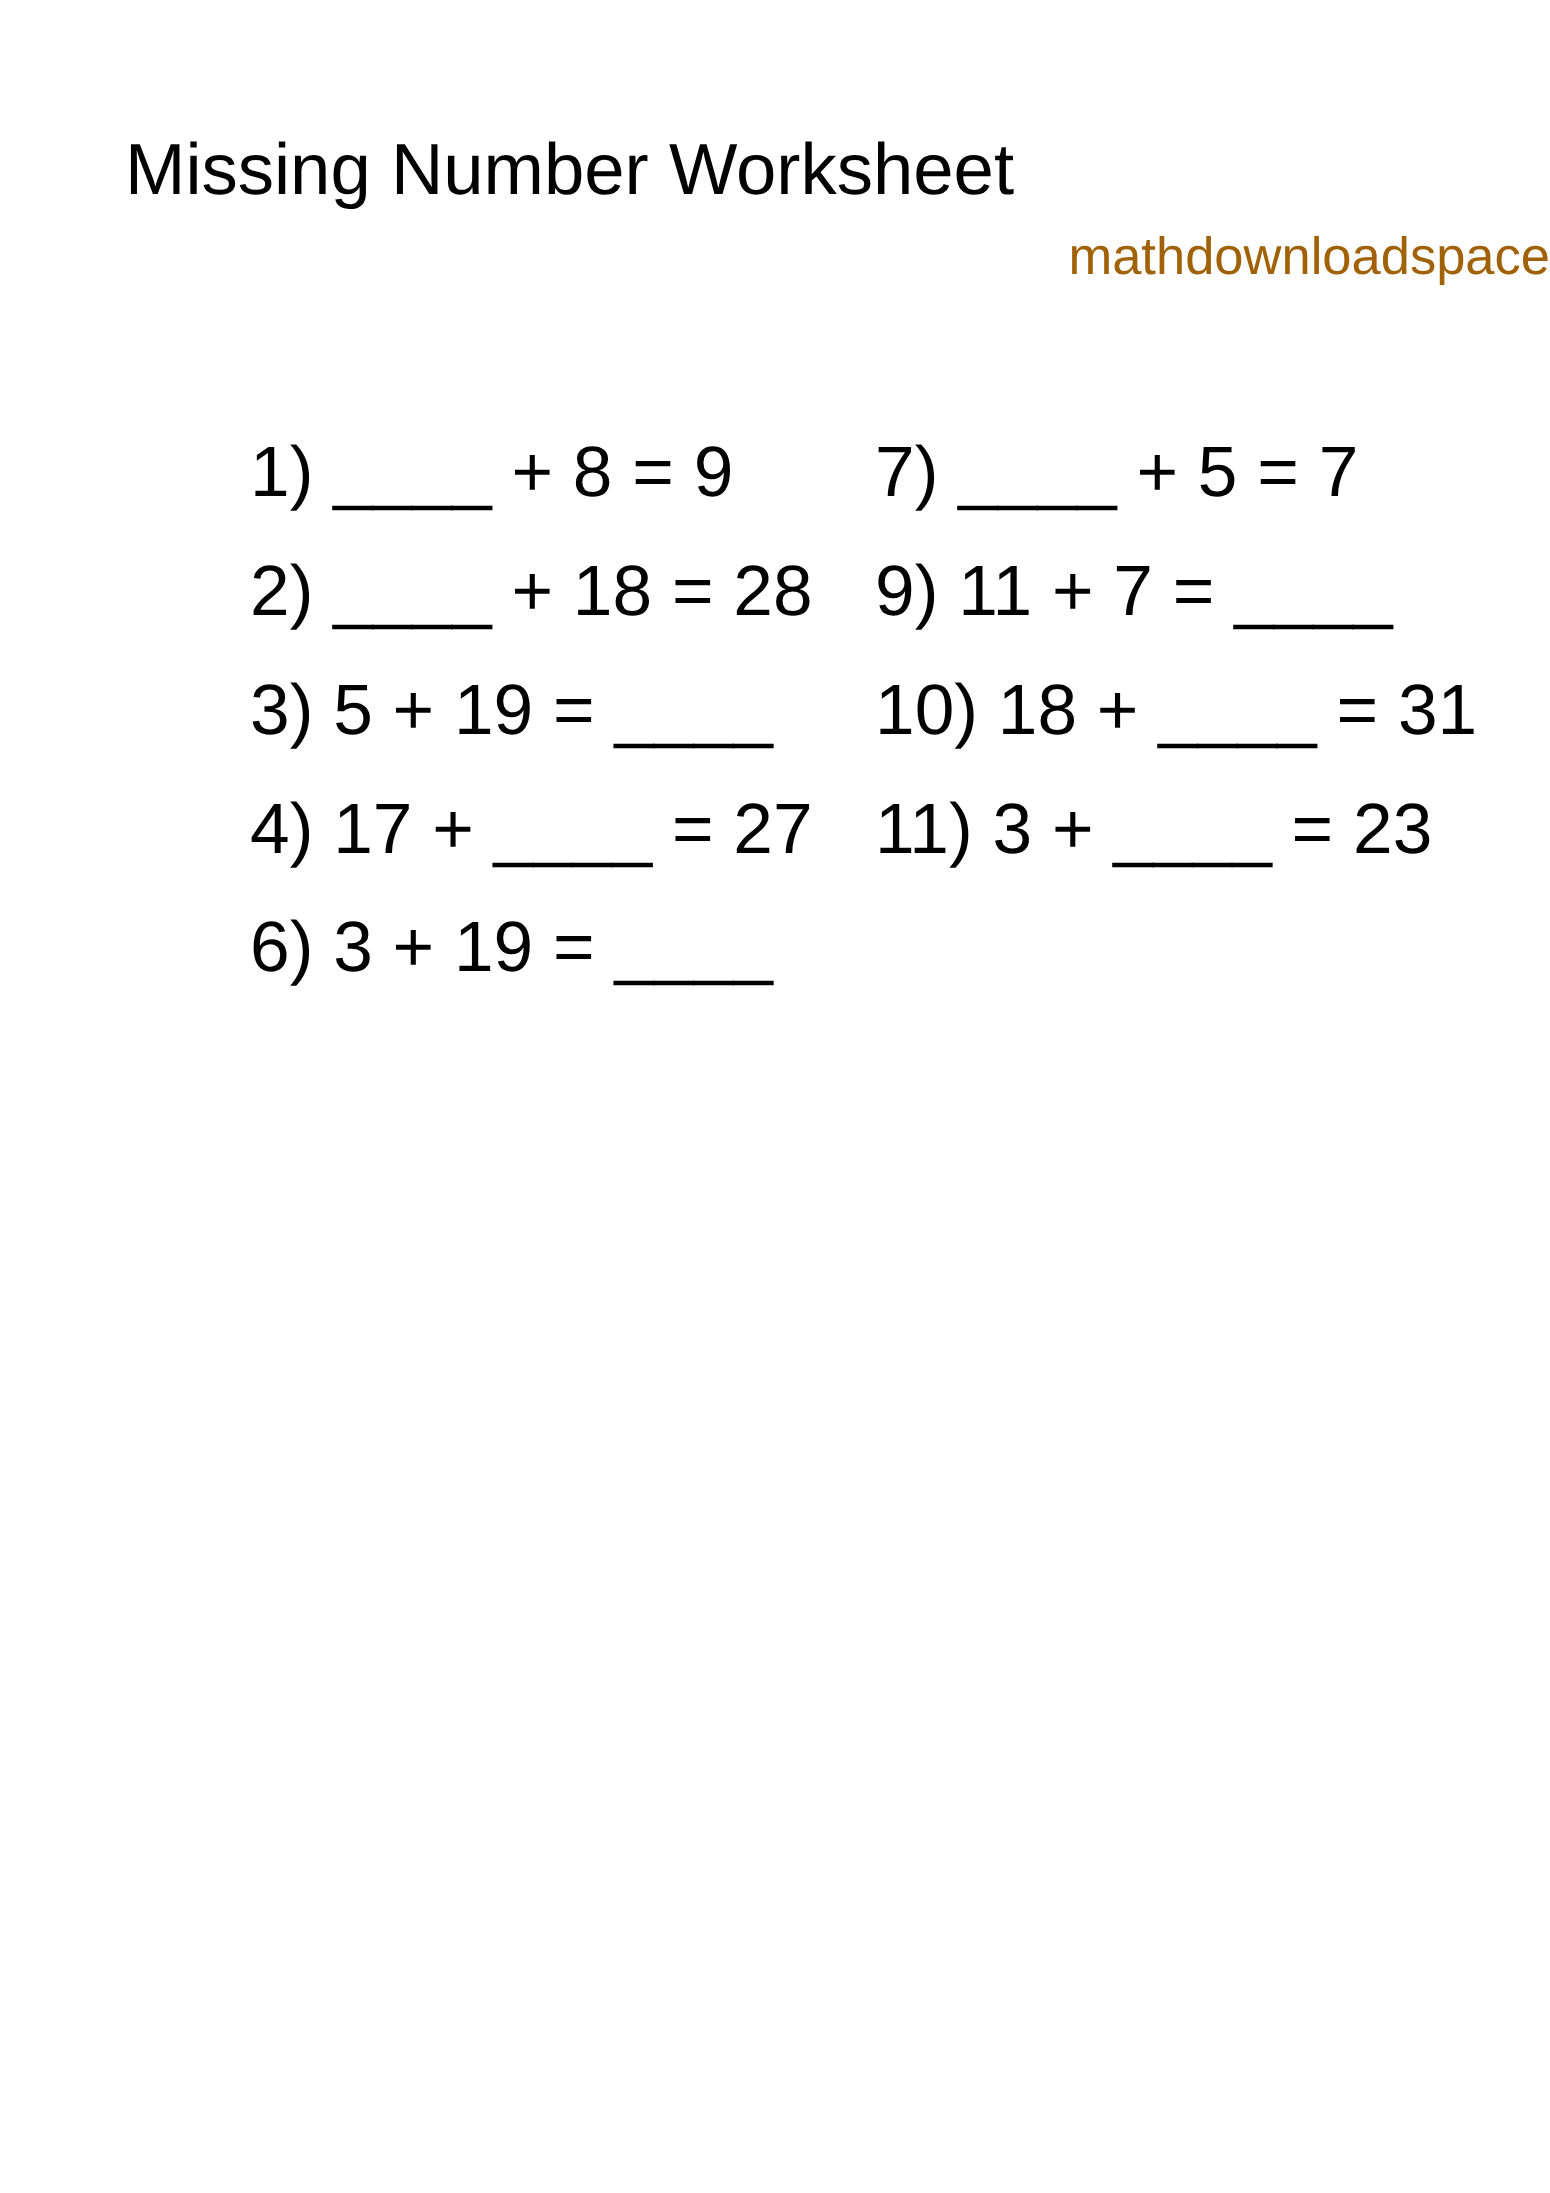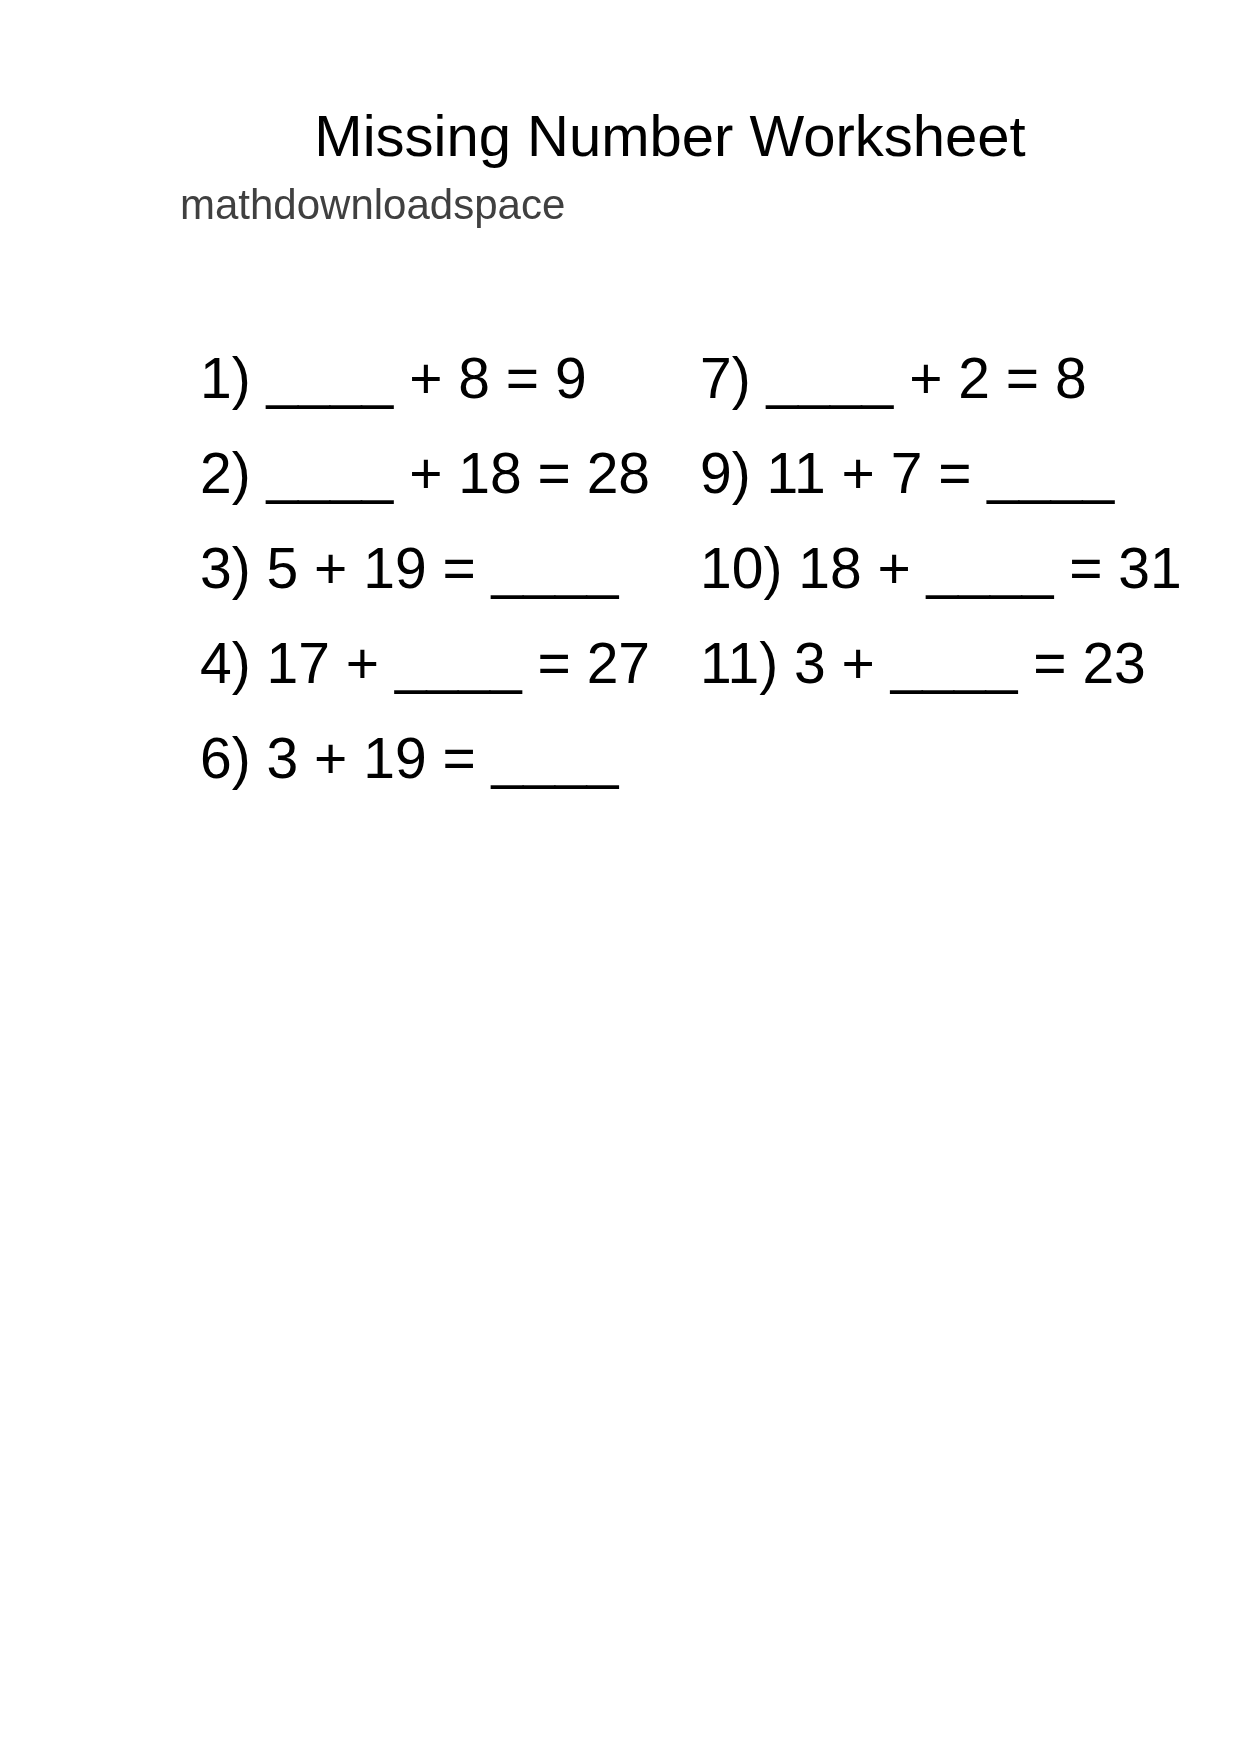--- a/index.html
+++ b/index.html
@@ -13,36 +13,35 @@
       position: relative;
       overflow: hidden;
       font-family: "Liberation Sans", sans-serif;
       color: #000000;
     }
     .title {
       position: absolute;
       left: 0;
       width: 1240px;
       top: 96px;
-      text-align: center;
       font-size: 58px;
       line-height: 80px;
       padding-left: 100px;
       box-sizing: border-box;
       white-space: nowrap;
     }
     .subtitle {
       position: absolute;
       left: 0;
       width: 1240px;
       top: 180px;
-      text-align: left;
+      text-align: right;
       font-size: 42px;
       line-height: 50px;
-      color: #404040;
+      color: #a16207;
       padding-left: 180px;
       box-sizing: border-box;
       white-space: nowrap;
     }
     .column {
       position: absolute;
       top: 348px;
     }
     .col-left { left: 200px; }
     .col-right { left: 700px; }
@@ -61,17 +60,17 @@
 
 <div class="column col-left">
   <div class="problem">1) ____ + 8 = 9</div>
   <div class="problem">2) ____ + 18 = 28</div>
   <div class="problem">3) 5 + 19 = ____</div>
   <div class="problem">4) 17 + ____ = 27</div>
   <div class="problem">6) 3 + 19 = ____</div>
 </div>
 
 <div class="column col-right">
-  <div class="problem">7) ____ + 2 = 8</div>
+  <div class="problem">7) ____ + 5 = 7</div>
   <div class="problem">9) 11 + 7 = ____</div>
   <div class="problem">10) 18 + ____ = 31</div>
   <div class="problem">11) 3 + ____ = 23</div>
 </div>
 
 </body></html>

